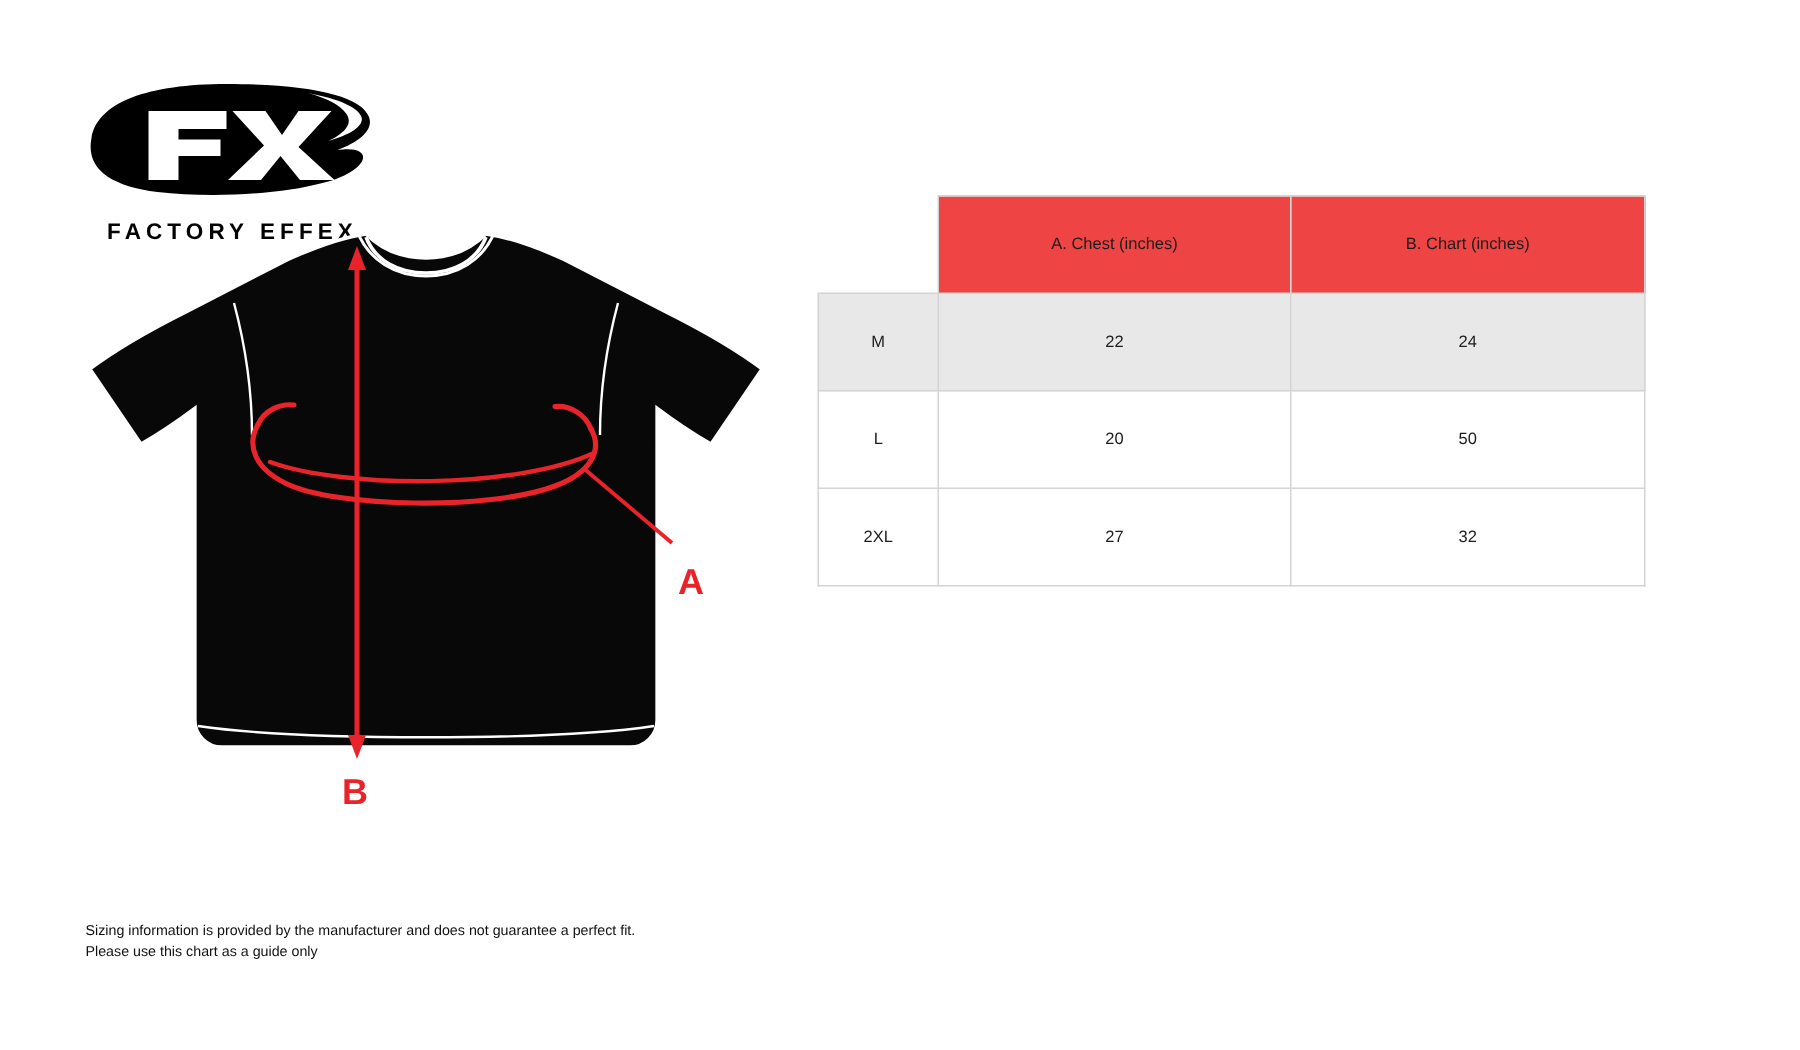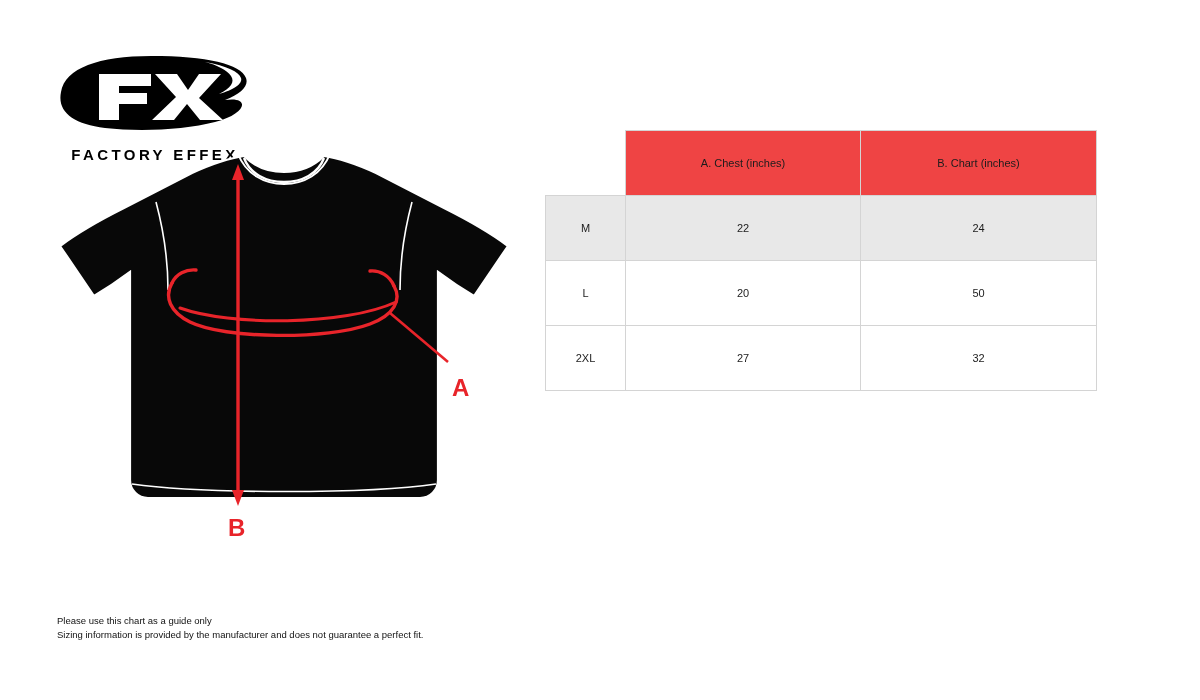--- a/index.html
+++ b/index.html
@@ -200,15 +200,15 @@
       <tr class="plain">
         <td>2XL</td>
         <td>27</td>
         <td>32</td>
       </tr>
     </tbody>
   </table>
 </div>
 
 <div class="footnote">
+  <div>Sizing information is provided by the manufacturer and does not guarantee a perfect fit.</div>
   <div>Please use this chart as a guide only</div>
-  <div>Sizing information is provided by the manufacturer and does not guarantee a perfect fit.</div>
 </div>
 
 </body></html>

